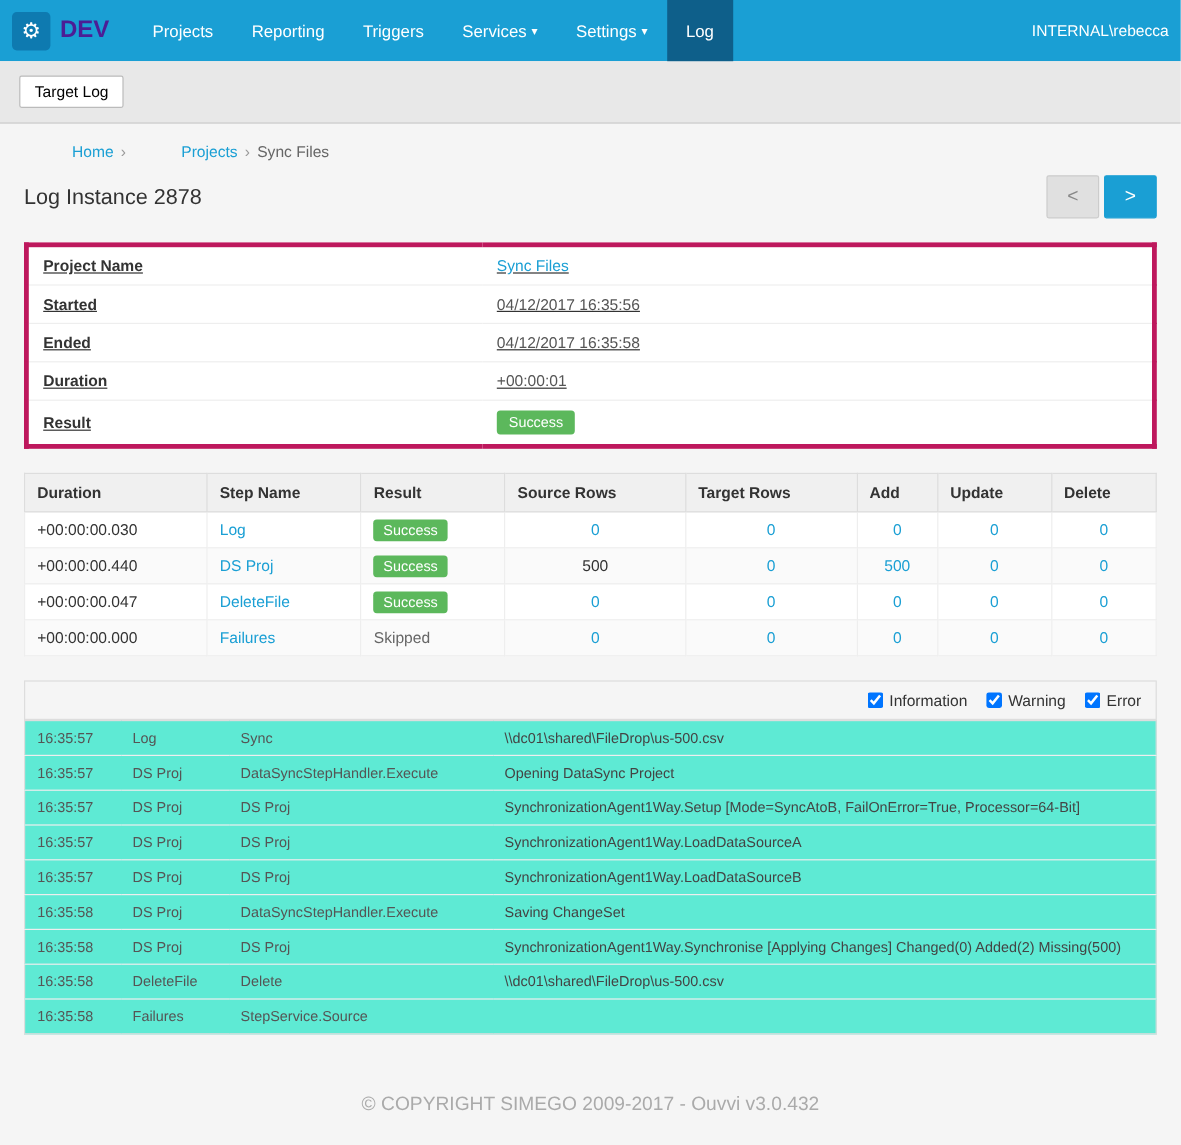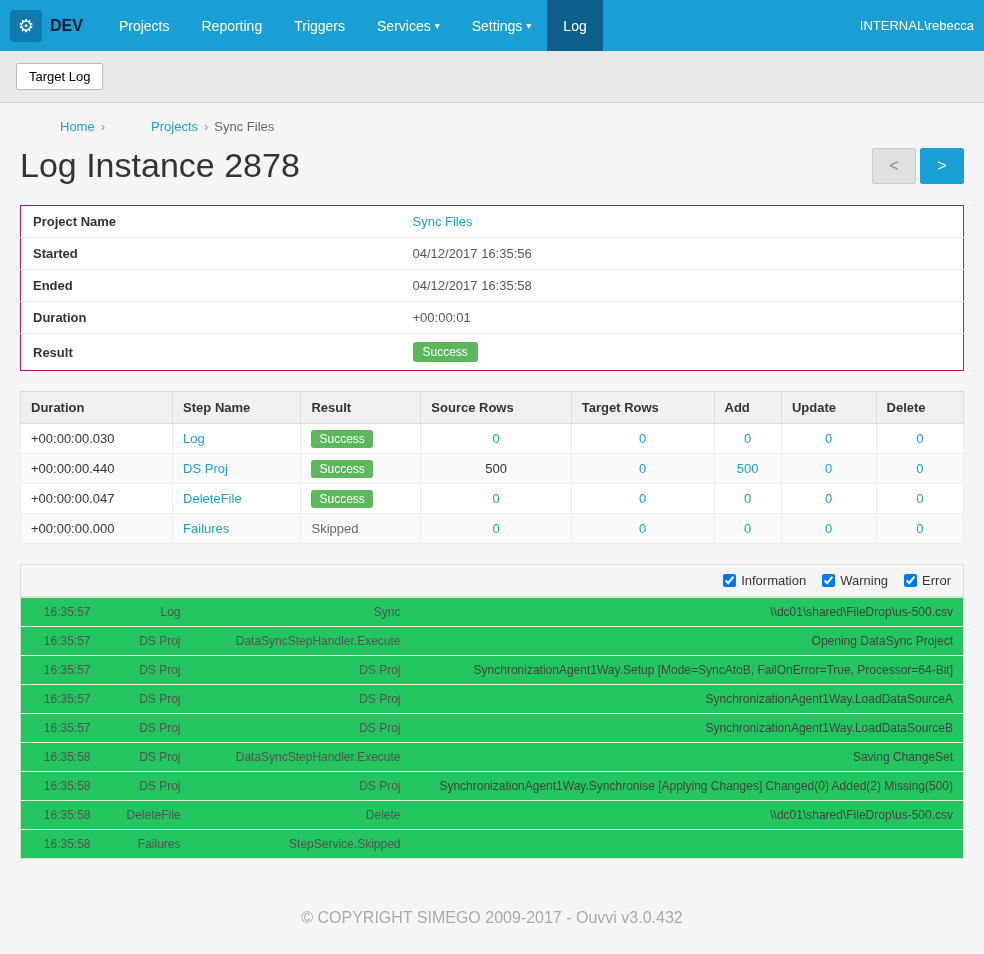--- a/index.html
+++ b/index.html
@@ -20,21 +20,21 @@
       gap: 8px;
       margin-right: 20px;
     }
     .navbar-logo {
       width: 32px; height: 32px;
       background: #0e7ab0;
       border-radius: 4px;
       display: flex; align-items: center; justify-content: center;
       font-size: 18px;
     }
-    .navbar-title { font-size: 16px; font-weight: bold; color: #0f172a; }
+    .navbar-title { font-size: 20px; font-weight: bold; color: #4c1d95; }
     .navbar-nav {
       display: flex;
       align-items: center;
       flex: 1;
       gap: 0;
     }
     .nav-item {
       padding: 0 16px;
       height: 51px;
       display: flex; align-items: center;
@@ -82,40 +82,41 @@
     .breadcrumb a { color: #1a9fd4; text-decoration: none; margin-left: 40px; }
     .breadcrumb-sep { color: #999; }
 
     
     .page-header {
       display: flex;
       align-items: center;
       justify-content: space-between;
       margin-bottom: 20px;
     }
-    .page-title { font-size: 34px; font-weight: normal; color: #333; }
+    .page-title { font-size: 18px; font-weight: normal; color: #333; }
     .nav-buttons { display: flex; gap: 4px; }
     .nav-btn {
       width: 44px; height: 36px;
       border: 1px solid #ccc;
       cursor: pointer;
       font-size: 16px;
       display: flex; align-items: center; justify-content: center;
       border-radius: 2px;
     }
     .nav-btn-prev { background: #e0e0e0; color: #888; }
     .nav-btn-next { background: #1a9fd4; color: white; border-color: #1a9fd4; }
 
     
     .info-table {
       width: 100%;
       border-collapse: collapse;
       margin-bottom: 20px;
       background: white;
-      border: 1px solid #be185d;
+      border: 4px solid #be185d;
+      text-decoration: underline;
     }
     .info-table tr { border-bottom: 1px solid #eee; }
     .info-table tr:last-child { border-bottom: none; }
     .info-table td {
       padding: 8px 12px;
       font-size: 13px;
     }
     .info-table td:first-child {
       font-weight: bold;
       width: 380px;
@@ -173,23 +174,22 @@
       align-items: center;
       gap: 5px;
       font-size: 13px;
     }
     .filter-item input[type=checkbox] { cursor: pointer; }
 
     
     .log-table {
       width: 100%;
       border-collapse: collapse;
-      background: #22c55e;
+      background: #5eead4;
       border: 1px solid #ddd;
-      text-align: right;
     }
     .log-table td {
       border-bottom: 1px solid #eee;
       padding: 7px 10px;
       font-size: 12px;
       vertical-align: top;
     }
     .log-table tr:last-child td { border-bottom: none; }
     .log-table td:nth-child(1) { white-space: nowrap; width: 80px; color: #555; }
     .log-table td:nth-child(2) { white-space: nowrap; width: 90px; color: #555; }
@@ -405,21 +405,21 @@
     </tr>
         <tr>
       <td>16:35:58</td>
       <td>DeleteFile</td>
       <td>Delete</td>
       <td>\\dc01\shared\FileDrop\us-500.csv</td>
     </tr>
         <tr>
       <td>16:35:58</td>
       <td>Failures</td>
-      <td>StepService.Skipped</td>
+      <td>StepService.Source</td>
       <td></td>
     </tr>
       </tbody>
   </table>
 
   <div class="footer">
     <span>© COPYRIGHT SIMEGO 2009-2017 - Ouvvi v3.0.432</span>
   </div>
 
 </div>

